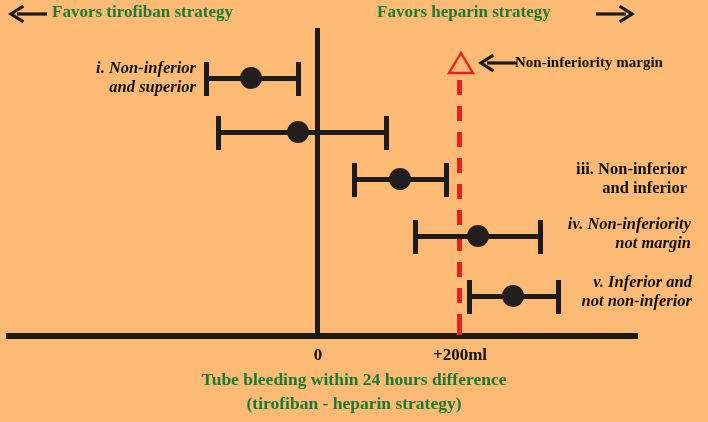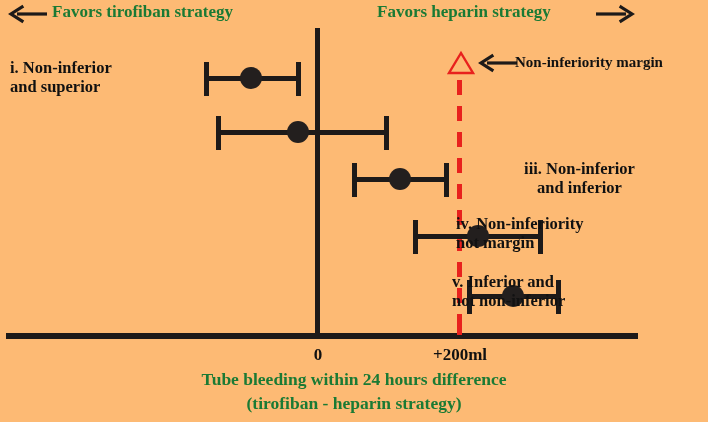--- a/index.html
+++ b/index.html
@@ -111,25 +111,25 @@
   }
 
   
   .study-label {
     font-weight: bold;
     font-size: 16.5px;
     color: #111111;
     line-height: 1.16;
     white-space: pre-line;
   }
-  .label-right { text-align: left; }
+  .label-right { text-align: right; font-style: italic; }
 
   #label-i    { left: 10px;  top: 58px;  width: 186px; }
   #label-ii   { left: 8px;   top: 110px; width: 198px; }
-  #label-iii  { left: 472px; top: 159px; width: 215px; text-align: center; }
+  #label-iii  { left: 472px; top: 159px; width: 215px; text-align: right; }
   #label-iv   { left: 456px; top: 214px; width: 235px; }
   #label-v    { left: 452px; top: 272px; width: 240px; }
 
   
   #margin-triangle { left: 447px; top: 50px; }
   #margin-callout-label {
     left: 515px;
     top: 55px;
     font-weight: bold;
     font-size: 15px;

